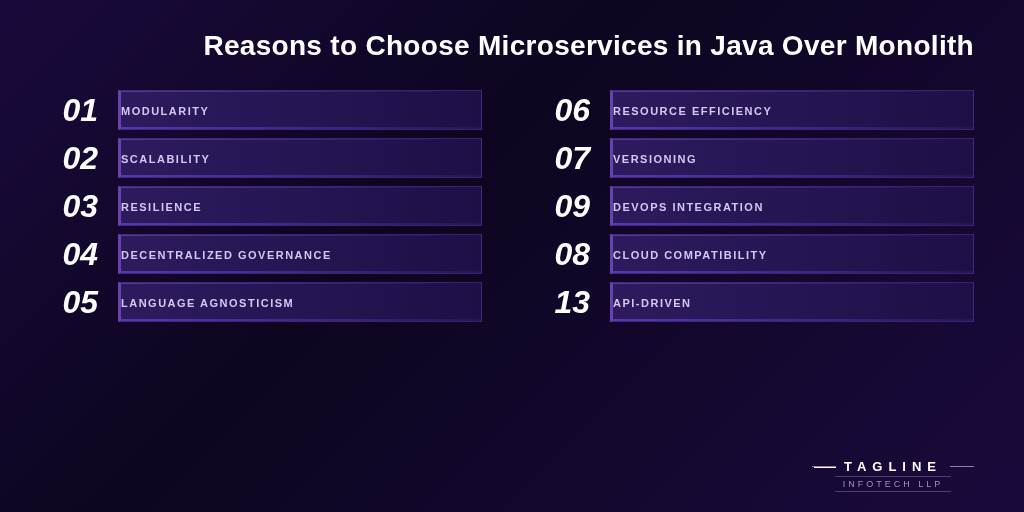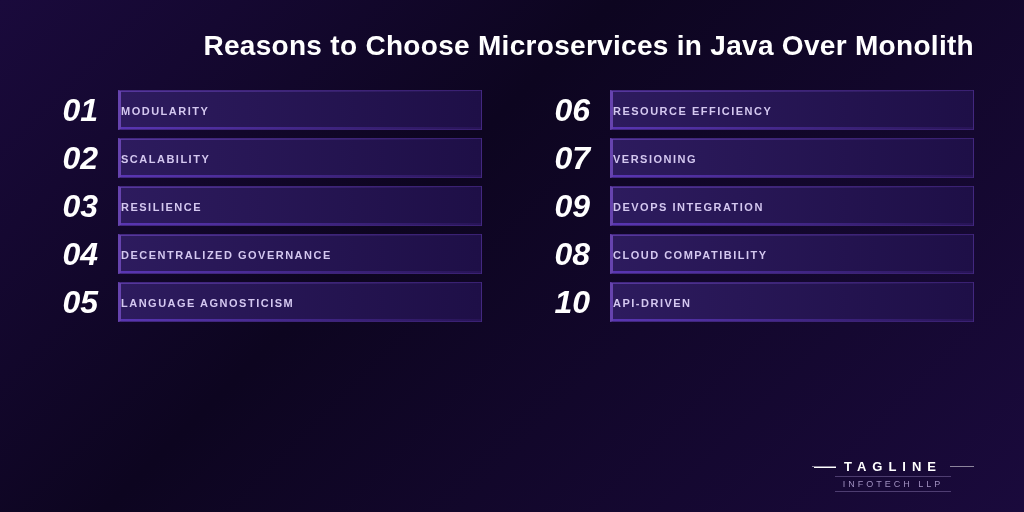--- a/index.html
+++ b/index.html
@@ -205,21 +205,21 @@
         <span class="reason-label">DEVOPS INTEGRATION</span>
       </div>
     </div>
         <div class="reason-item">
       <span class="reason-number">08</span>
       <div class="reason-label-box">
         <span class="reason-label">CLOUD COMPATIBILITY</span>
       </div>
     </div>
         <div class="reason-item">
-      <span class="reason-number">10</span>
+      <span class="reason-number">13</span>
       <div class="reason-label-box">
         <span class="reason-label">API-DRIVEN</span>
       </div>
     </div>
       </div>
   </div>
 
   <div class="footer">
     <div class="tagline-wrapper">
       <div class="tagline-line"></div>

